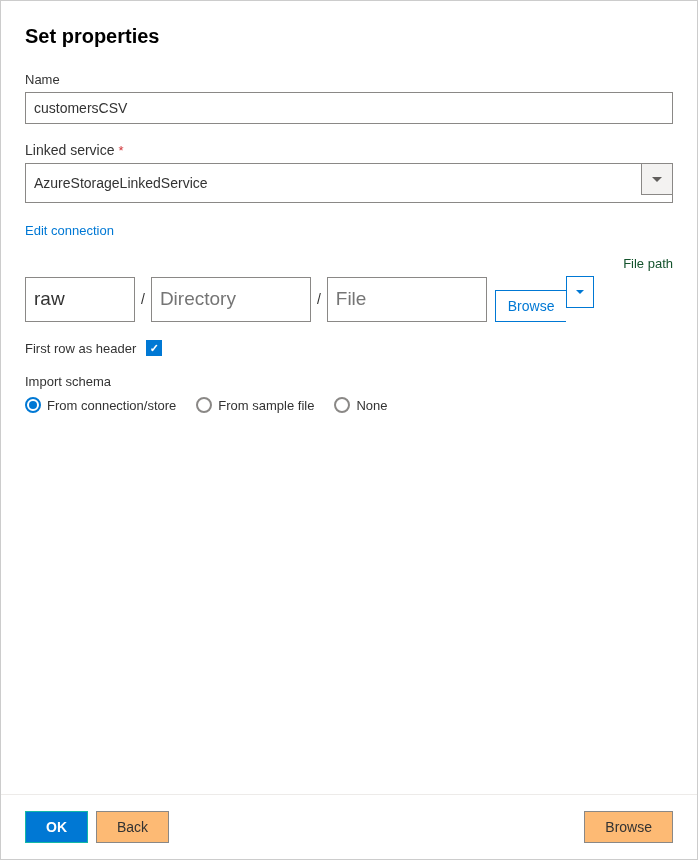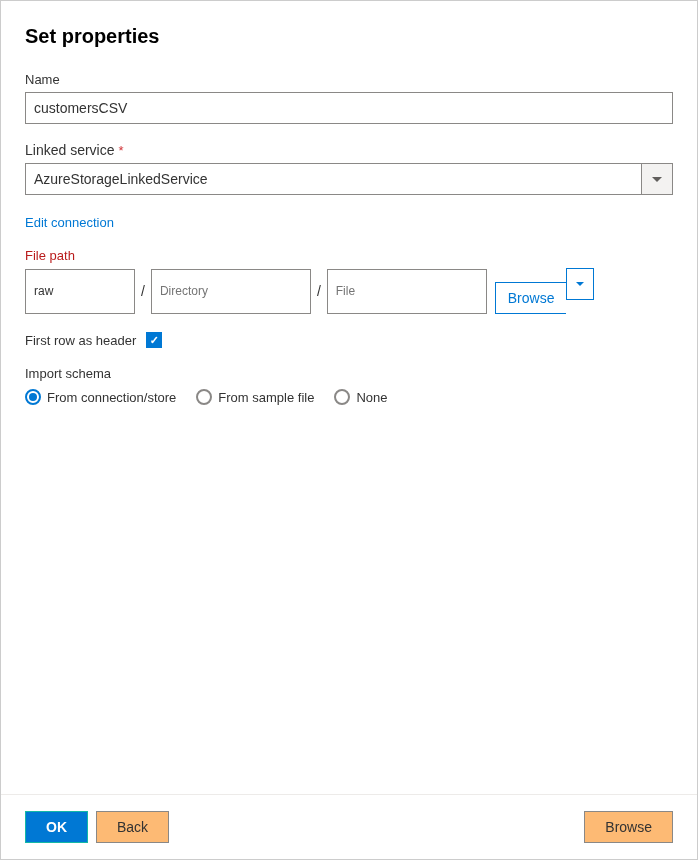--- a/index.html
+++ b/index.html
@@ -70,21 +70,21 @@
       outline: none;
     }
 
     .dropdown-wrapper {
       position: relative;
       width: 100%;
     }
 
     .dropdown-input {
       width: 100%;
-      height: 32px;
+      height: 40px;
       border: 1px solid #8a8886;
       padding: 0 32px 0 8px;
       font-size: 14px;
       color: #333333;
       background: #ffffff;
       appearance: none;
       outline: none;
       cursor: pointer;
     }
 
@@ -118,35 +118,36 @@
       font-size: 13px;
       cursor: pointer;
       text-decoration: none;
       display: inline-block;
       margin-top: 2px;
       margin-bottom: 18px;
     }
 
     .file-path-label {
       font-size: 13px;
-      color: #b91c1c;
+      color: #14532d;
       margin-bottom: 5px;
+      text-align: right;
     }
 
     .file-path-row {
       display: flex;
       align-items: center;
       gap: 0;
     }
 
     .file-path-input {
       height: 45px;
       border: 1px solid #8a8886;
       padding: 0 8px;
-      font-size: 12px;
+      font-size: 19px;
       color: #333333;
       background: #ffffff;
       outline: none;
     }
 
     .file-path-input.raw {
       width: 110px;
     }
 
     .file-path-input.directory {

